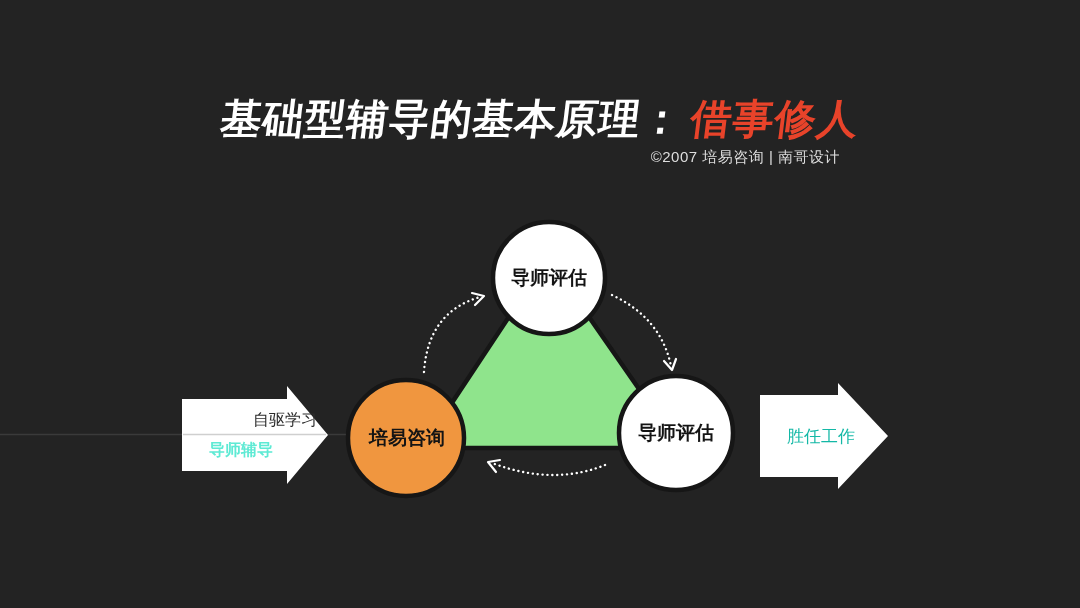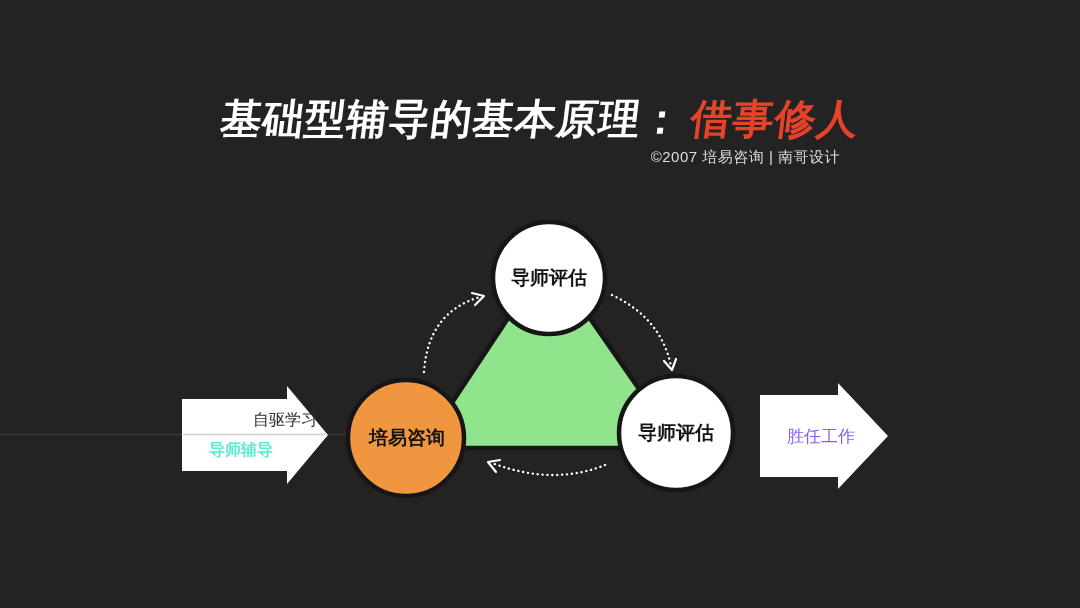--- a/index.html
+++ b/index.html
@@ -38,21 +38,21 @@
   .label{
     position:absolute;
     transform:translate(-50%,-50%);
     white-space:nowrap;
     color:#141414;
   }
   .node-label{font-size:19px;font-weight:700;}
   .center-label{font-size:19px;font-weight:700;color:#101010;}
   .in-line1{font-size:16px;font-weight:400;color:#2d2d2d;margin-left:44px;}
   .in-line2{font-size:16px;font-weight:700;color:#5eead4;text-align:right;}
-  .out-label{font-size:17px;font-weight:400;color:#8b5cf6;}
+  .out-label{font-size:17px;font-weight:400;color:#14b8a6;}
 </style>
 </head>
 <body>
 
 <div class="slide">
 
   <h1 class="title-row">
     <span class="title-inner">
       <span>基础型辅导的基本原理：</span><span class="title-highlight">借事修人</span>
     </span>

